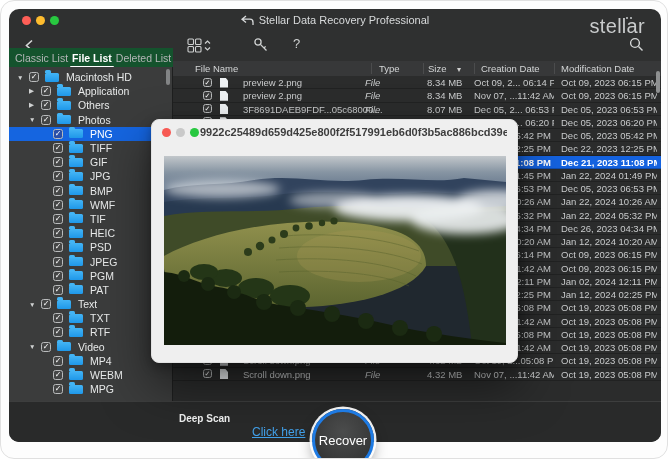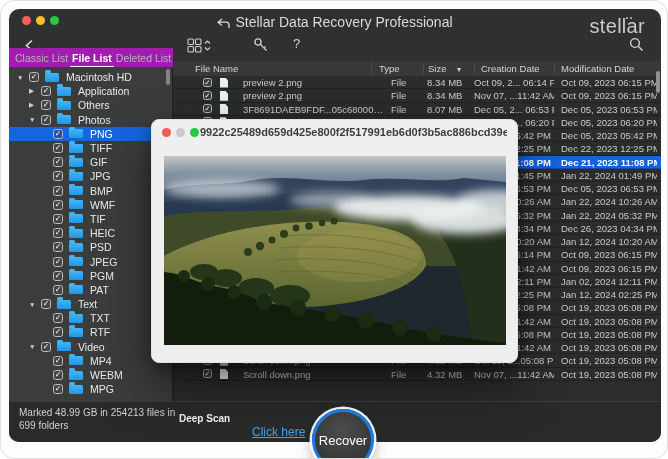--- a/index.html
+++ b/index.html
@@ -6,34 +6,34 @@
   *{box-sizing:border-box;font-family:"Liberation Sans",sans-serif;}
   .canvas{position:relative;width:668px;height:459px;background:#fdfdfd;border:1px solid #e0e0e0;
           border-radius:14px;overflow:hidden;}
   
   .app{position:absolute;left:8px;top:8px;width:652px;height:433px;background:#2f3030;
        border-radius:10px;overflow:hidden;z-index:1;}
   
   .titlebar{position:absolute;left:0;top:0;right:0;height:22px;}
   .lights{position:absolute;left:13px;top:7px;display:flex;gap:5px;}
   .light{width:9px;height:9px;border-radius:50%;}
-  .title-center{position:absolute;left:0;right:0;top:5px;text-align:center;font-size:14px;color:#d8dadb;}
+  .title-center{position:absolute;left:0;right:0;top:5px;text-align:center;font-size:11px;color:#d8dadb;}
   .title-center svg{vertical-align:-2px;margin-right:5px;}
   .logo{position:absolute;right:16px;top:6px;font-size:20px;color:#c9cbcc;letter-spacing:.3px;}
   .logo i{position:absolute;width:2px;height:2px;background:#c9cbcc;border-radius:50%;top:2px;}
   .logo .d1{right:13px;} .logo .d2{right:17px;}
   
   .icon{position:absolute;color:#d0d2d2;}
   .ic-back{left:16px;top:29px;}
   .ic-grid{left:178px;top:29px;}
   .ic-key{left:244px;top:28px;}
   .ic-help{left:284px;top:27px;font-size:13px;color:#cfd1d1;}
   .ic-search{left:620px;top:28px;}
   
-  .tabs{position:absolute;left:0;top:39px;width:164px;height:19px;background:#a21caf;
+  .tabs{position:absolute;left:0;top:39px;width:164px;height:19px;background:#14532d;
         display:flex;justify-content:space-around;align-items:center;padding:0 4px;}
   .tab{position:relative;font-size:10.5px;color:#b4b6b7;padding:1px 2px;white-space:nowrap;cursor:default;}
   .tab.active{color:#ffffff;font-weight:bold;}
   .tab.active::after{content:"";position:absolute;left:0;right:0;bottom:-3px;height:2px;background:#fff;border-radius:1px;}
   
   .thead{position:absolute;left:164px;top:52px;width:488px;height:15px;background:#373839;}
   .th{position:absolute;bottom:2px;font-size:9.5px;color:#d4d6d7;white-space:nowrap;}
   .th0{left:22px;} .th1{left:206px;} .th2{left:255px;} .th3{left:308px;} .th4{left:388px;}
   .sortcaret{position:absolute;left:284px;bottom:2px;font-size:8px;color:#cfcfcf;}
   .thd{position:absolute;top:2px;bottom:2px;width:1px;background:#4b4c4d;}
@@ -57,21 +57,21 @@
   
   .tbody{position:absolute;left:164px;top:67px;width:488px;bottom:41px;background:#2b2c2c;overflow:hidden;}
   .frow{position:relative;height:13.26px;border-bottom:1px solid rgba(0,0,0,.22);font-size:9.5px;color:#c9cbcc;}
   .frow.sel{background:#1462df;color:#fff;font-weight:600;}
   .frow .c{position:absolute;top:1px;white-space:nowrap;overflow:hidden;}
   .rowcb{position:absolute;left:30px;top:1.5px;width:9px;height:9px;flex:none;background:#3a3b3b;margin:0;
          font-size:7px;line-height:7px;}
   .doc{position:absolute;left:47px;top:1.5px;width:8px;height:10px;background:#eef1f3;
        clip-path:polygon(0 0,68% 0,100% 30%,100% 100%,0 100%);}
   .c.name{left:58px;width:145px;text-overflow:ellipsis;margin-left:12px;}
-  .c.type{left:218px;width:42px;}
+  .c.type{left:192px;width:42px;font-style:italic;}
   .c.size{left:254px;width:46px;}
   .c.created{left:301px;width:80px;}
   .c.created.tail{text-align:right;padding-right:3px;}
   .c.modified{left:388px;width:96px;}
   .vscroll{position:absolute;left:647px;top:62px;width:4px;height:22px;border-radius:2px;background:#8e9091;z-index:2;}
   
   .footer{position:absolute;left:0;right:0;bottom:0;height:41px;background:#292a2a;border-top:1px solid #3d3e3e;}
   .marked{position:absolute;left:10px;top:4px;width:168px;font-size:10px;line-height:1.32;color:#cfd1d1;}
   .deepscan{position:absolute;left:170px;top:11px;font-size:10px;font-weight:bold;color:#f2f3f3;}
   .clickhere{position:absolute;left:243px;top:11px;font-size:12px;color:#42a1ea;text-decoration:underline;cursor:pointer;margin-top:12px;}
@@ -489,21 +489,20 @@
     <span class="c name">Scroll down.png</span>
     <span class="c type">File</span>
     <span class="c size">4.32 MB</span>
     <span class="c created">Nov 07, ...11:42 AM</span>
     <span class="c modified">Oct 19, 2023 05:08 PM</span>
   </div>
       </div>
     <div class="vscroll"></div>
 
     <div class="footer">
-      <div class="marked">Marked 48.99 GB in 254213 files in 699 folders</div>
       <div class="deepscan">Deep Scan</div>
       <div class="clickhere">Click here</div>
     </div>
   </div>
 
   <div class="preview">
     <div class="pv-bar">
       <div class="pv-lights">
         <span class="light" style="background:#f75953"></span>
         <span class="light" style="background:#c9c9c9"></span>

